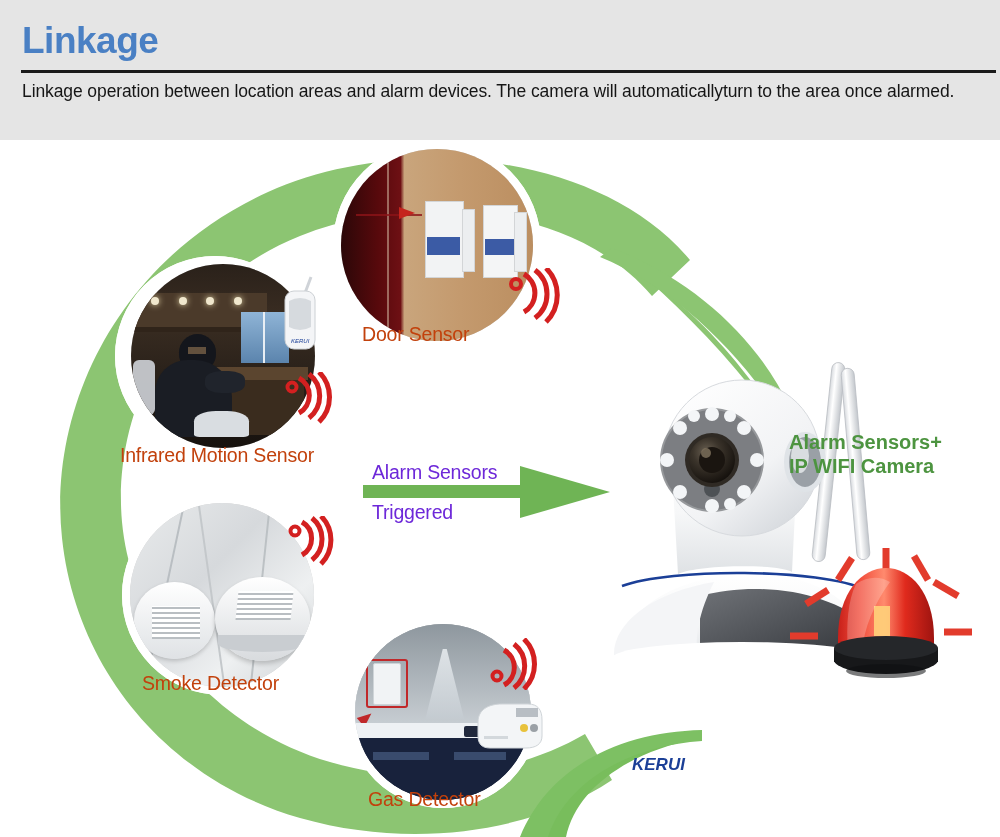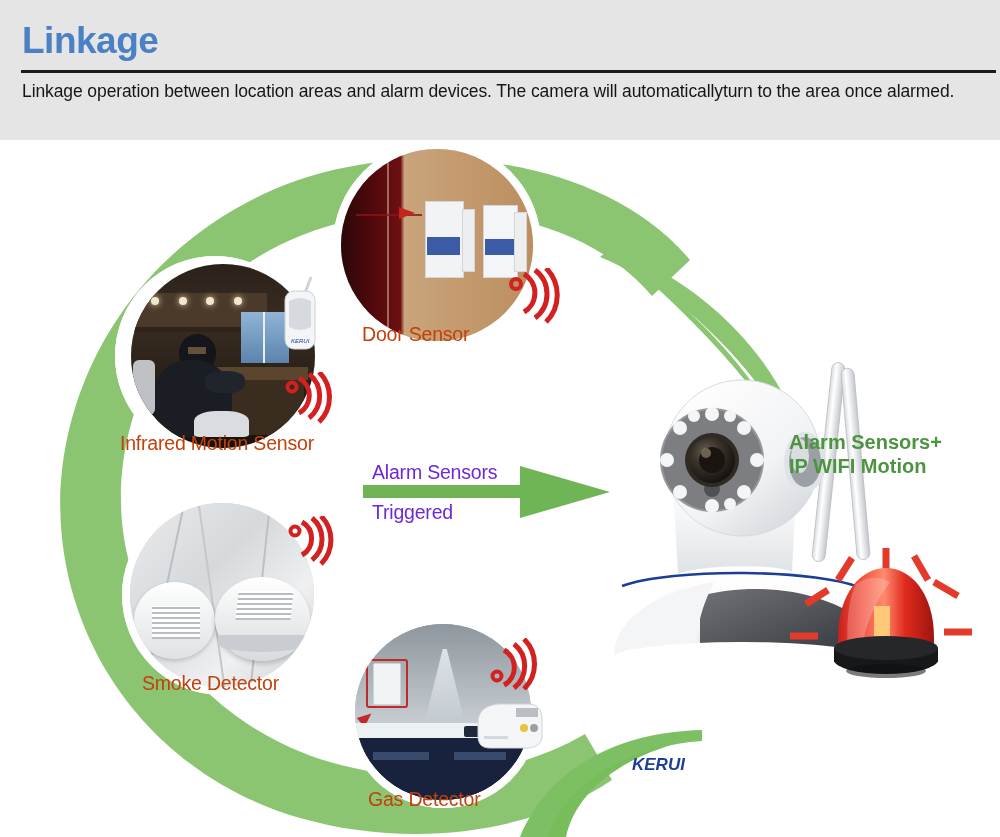--- a/index.html
+++ b/index.html
@@ -364,21 +364,21 @@
     <rect x="10" y="16" width="30" height="58" rx="9" fill="#f4f5f7" stroke="#ccd0d4" stroke-width="1"></rect>
     <path d="M 14 26 Q 25 20 36 26 L 36 52 Q 25 58 14 52 Z" fill="#d6dade"></path>
     <text x="16" y="68" font-family="Liberation Sans, sans-serif" font-size="6" fill="#1b3f97" font-style="italic">KERUI</text>
   </svg>
   <svg class="waves" style="left:281px; top:232px; width:54px; height:52px;" viewBox="0 0 54 52">
     <circle cx="11" cy="15" r="4.5" fill="none" stroke="#d32020" stroke-width="4"></circle>
     <path d="M 18 6 A 20 20 0 0 1 18 41" fill="none" stroke="#d32020" stroke-width="5"></path>
     <path d="M 28 2 A 28 28 0 0 1 28 46" fill="none" stroke="#d32020" stroke-width="5"></path>
     <path d="M 38 0 A 35 35 0 0 1 38 50" fill="none" stroke="#d32020" stroke-width="5"></path>
   </svg>
-  <div class="dev-label" style="left:120px; top:292px;">Infrared Motion Sensor</div>
+  <div class="dev-label" style="left:120px; top:304px;">Infrared Motion Sensor</div>
 
   <div class="bubble" style="left:130px; top:363px; width:184px; height:184px;">
     <div class="scene" style="background:linear-gradient(135deg,#e9ebec 0%, #d6d9dc 40%, #eef0f1 70%, #cfd3d6 100%);">
       <div style="position:absolute; left:18%; top:-8%; width:2px; height:120%; background:#b9bec2; transform:rotate(12deg);"></div>
       <div style="position:absolute; left:44%; top:-8%; width:2px; height:120%; background:#c4c8cb; transform:rotate(-8deg);"></div>
       <div style="position:absolute; left:70%; top:-8%; width:2px; height:120%; background:#bcc1c4; transform:rotate(6deg);"></div>
 
       <div style="position:absolute; left:2%; top:43%; width:44%; height:42%; border-radius:50%; background:linear-gradient(180deg,#ffffff,#dfe2e5); box-shadow:0 2px 4px rgba(0,0,0,.18);"></div>
       <div style="position:absolute; left:12%; top:56%; width:26%; height:18%; background:repeating-linear-gradient(0deg,#b9bec2 0 2px,#ffffff 2px 5px);"></div>
 
@@ -427,16 +427,16 @@
     <path d="M 28 6 A 28 28 0 0 1 28 50" fill="none" stroke="#d32020" stroke-width="5"></path>
     <path d="M 38 1 A 35 35 0 0 1 38 51" fill="none" stroke="#d32020" stroke-width="5"></path>
   </svg>
   <div class="dev-label" style="left:368px; top:648px;">Gas Detector</div>
 
   <div class="flow-label" style="left:372px; top:321px;">Alarm Sensors</div>
   <div class="flow-label" style="left:372px; top:361px;">Triggered</div>
 
   <div id="camera-caption">
     <span>Alarm Sensors+</span>
-    <span>IP WIFI Motion</span>
+    <span>IP WIFI Camera</span>
   </div>
 
 </div>
 
 </body></html>

